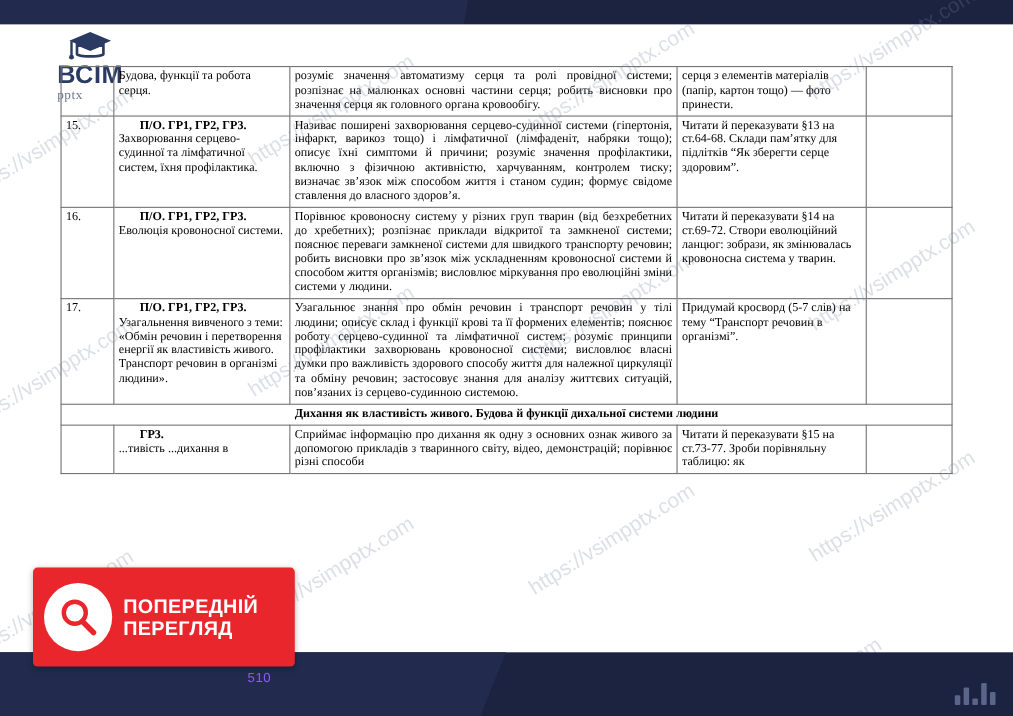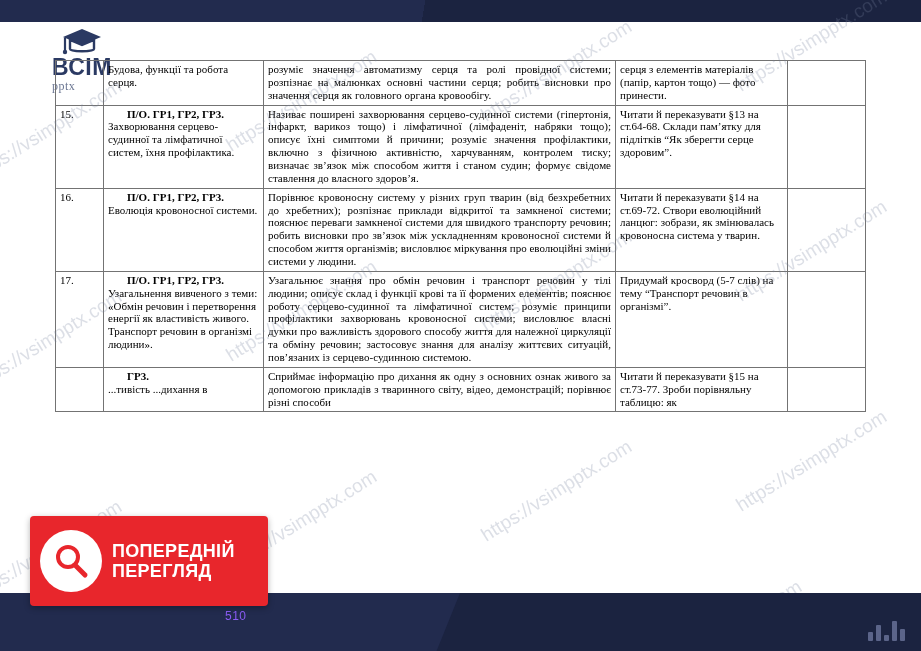--- a/index.html
+++ b/index.html
@@ -268,20 +268,23 @@
           <td class="cnum">17.</td>
           <td>
             <div class="topic-bold">П/О. ГР1, ГР2, ГР3.</div>
             <div>Узагальнення вивченого з теми: «Обмін речовин і перетворення енергії як властивість живого. Транспорт речовин в організмі людини».</div>
           </td>
           <td class="desc">Узагальнює знання про обмін речовин і транспорт речовин у тілі людини; описує склад і функції крові та її формених елементів; пояснює роботу серцево-судинної та лімфатичної систем; розуміє принципи профілактики захворювань кровоносної системи; висловлює власні думки про важливість здорового способу життя для належної циркуляції та обміну речовин; застосовує знання для аналізу життєвих ситуацій, пов’язаних із серцево-судинною системою.</td>
           <td>Придумай кросворд (5-7 слів) на тему “Транспорт речовин в організмі”.</td>
           <td></td>
         </tr>
 
+        <tr>
+          <td class="sect-head" colspan="5">Дихання як властивість живого. Будова й функції дихальної системи людини</td>
+        </tr>
 
         <tr>
           <td class="cnum"></td>
           <td>
             <div class="topic-bold">ГР3.</div>
             <div>...тивість ...дихання в</div>
           </td>
           <td class="desc">Сприймає інформацію про дихання як одну з основних ознак живого за допомогою прикладів з тваринного світу, відео, демонстрацій; порівнює різні способи</td>
           <td>Читати й переказувати §15 на ст.73-77. Зроби порівняльну таблицю: як</td>
           <td></td>

